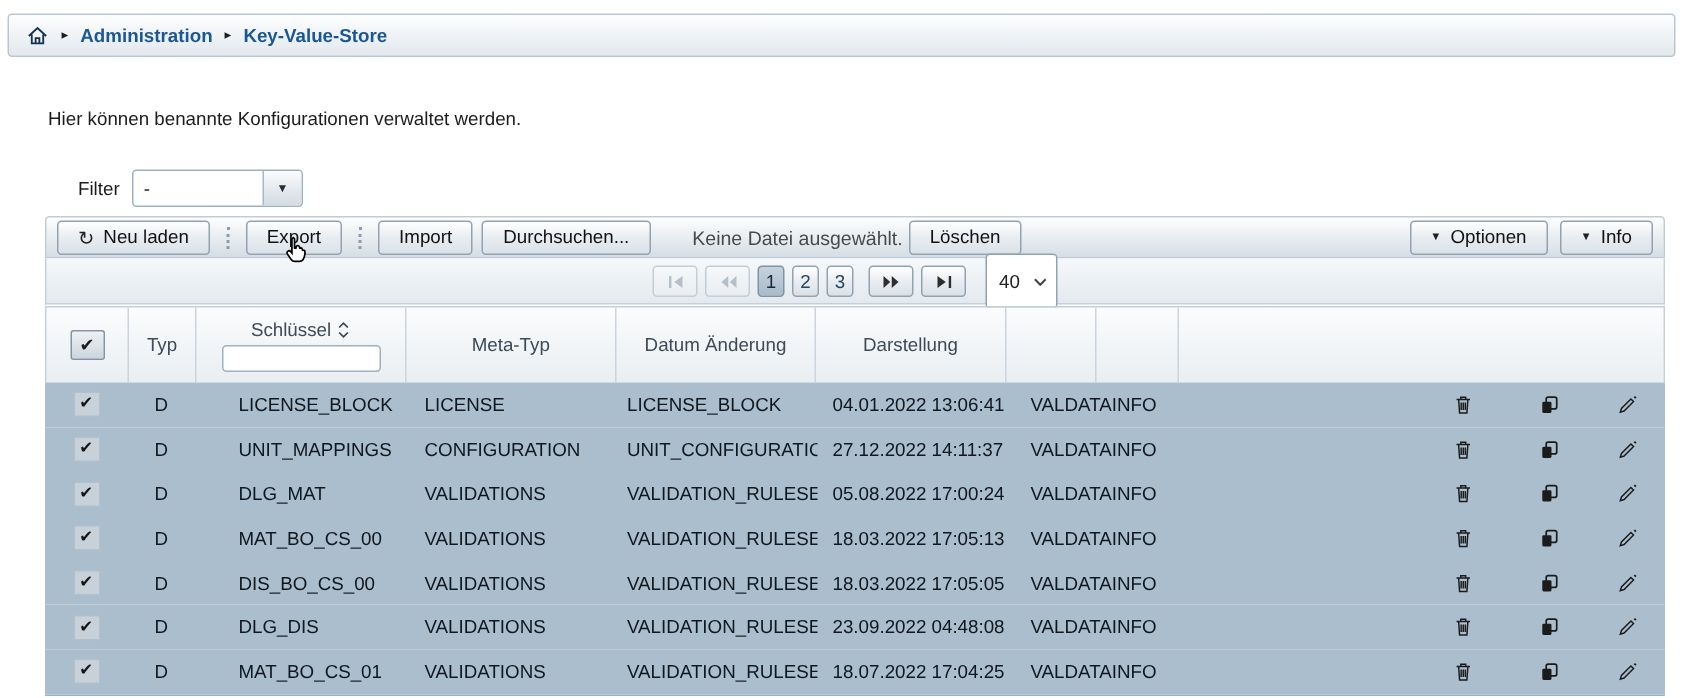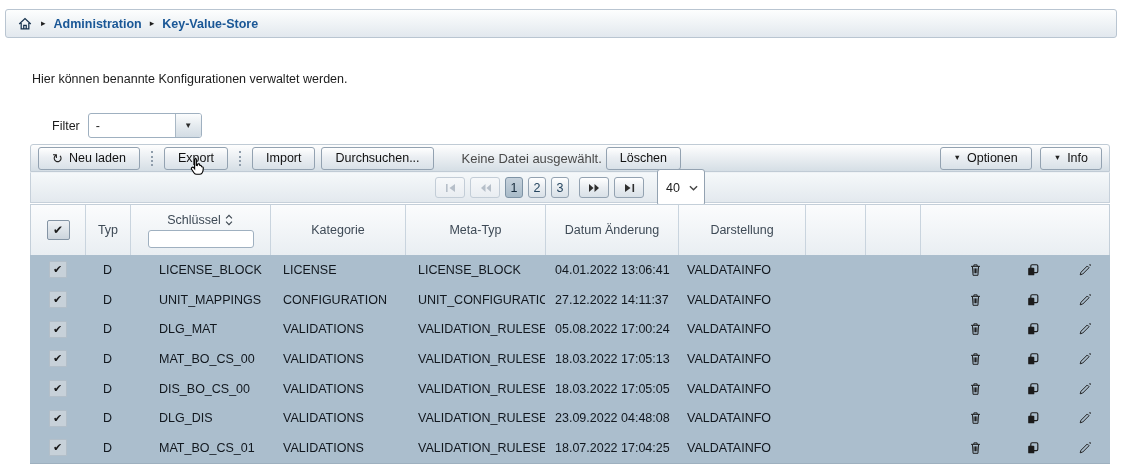--- a/index.html
+++ b/index.html
@@ -210,23 +210,20 @@
     <div class="th c-schl">
       <div class="sort-wrap">
         <span>Schlüssel</span>
         <svg width="10" height="12" viewBox="0 0 12 14">
             <path d="M2.5 5 L6 1.5 L9.5 5" stroke="#3c4650" stroke-width="1.4" fill="none"></path>
             <path d="M2.5 9 L6 12.5 L9.5 9" stroke="#3c4650" stroke-width="1.4" fill="none"></path>
           </svg>
       </div>
       <input class="col-filter" value="" style="">
     </div>
-    <div class="th c-kat">
-      <span>Kategorie</span>
-    </div>
     <div class="th c-meta">
       <span>Meta-Typ</span>
     </div>
     <div class="th c-datum">
       <span>Datum Änderung</span>
     </div>
     <div class="th c-darst">
       <span>Darstellung</span>
     </div>
     <div class="th c-a1"></div>

